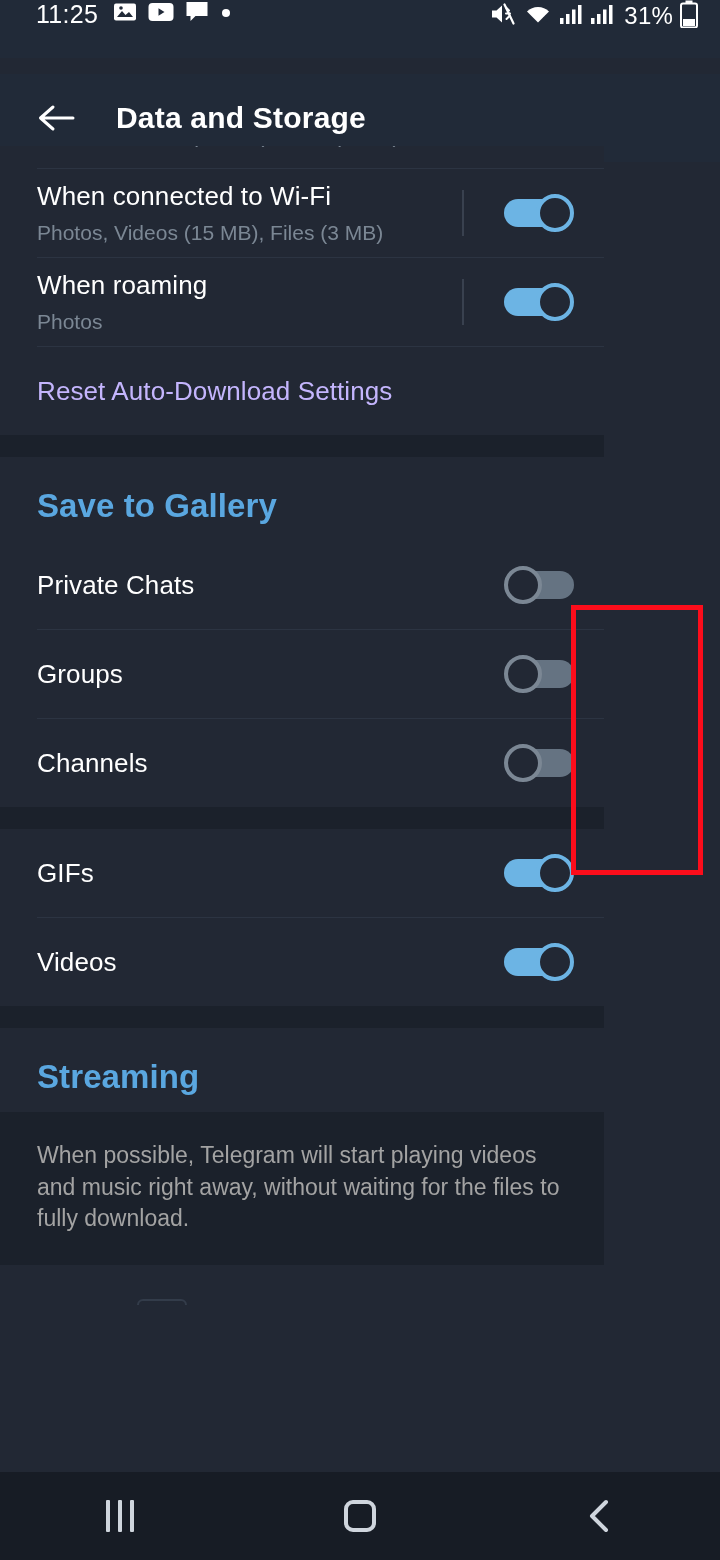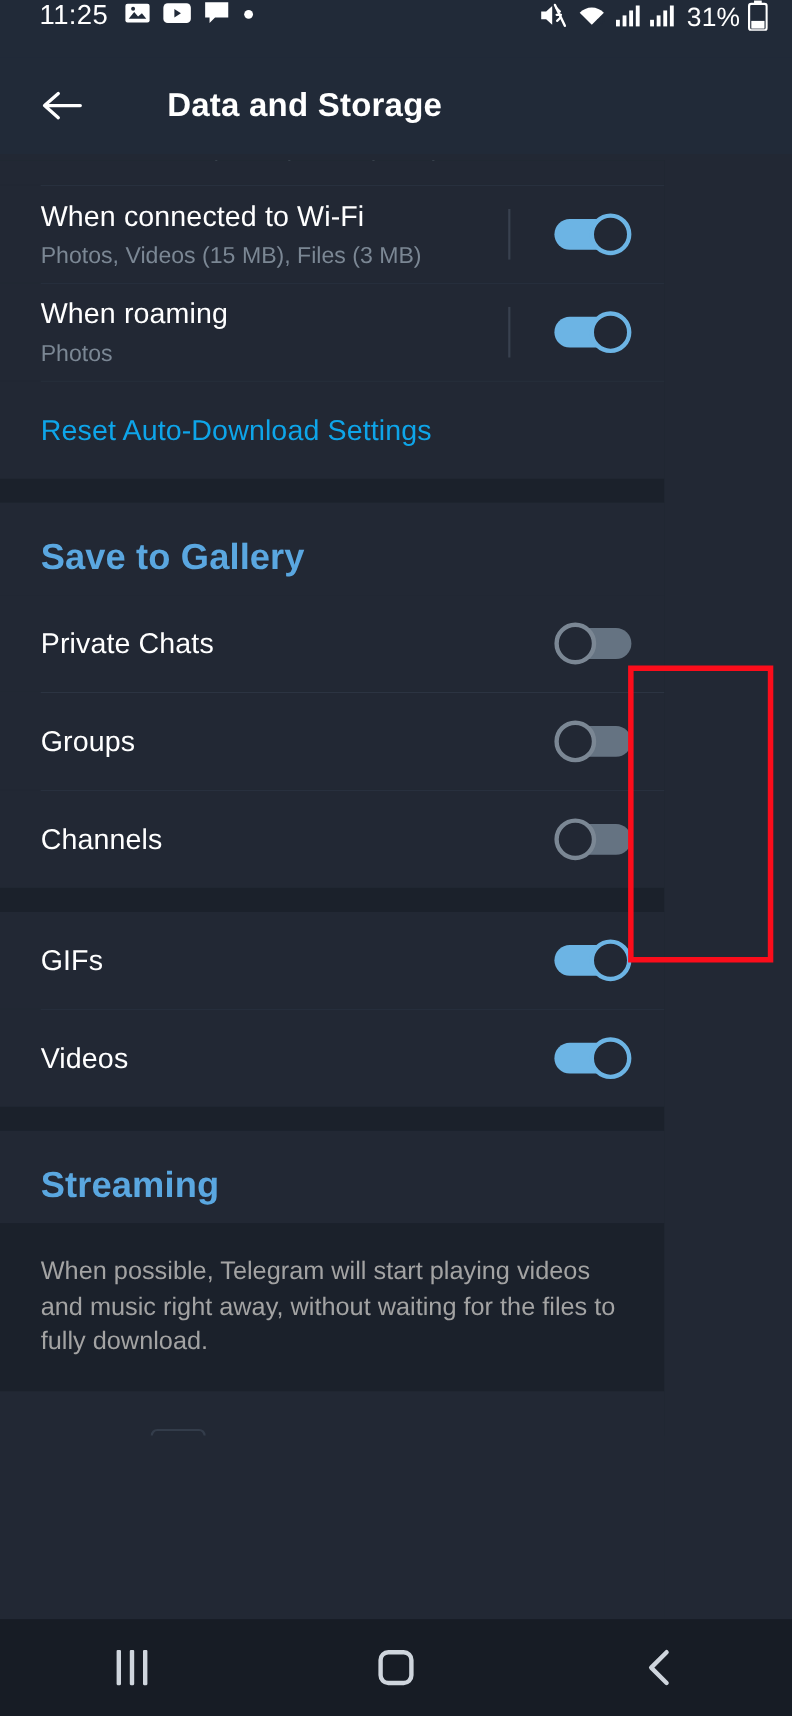--- a/index.html
+++ b/index.html
@@ -19,22 +19,22 @@
   }
   .sb-time{ font-size:25px; font-weight:400; letter-spacing:.3px; color:#fff; }
   .sb-left-icons{ display:flex; align-items:center; gap:11px; margin-left:15px; }
   .sb-spacer{ flex:1; }
   .sb-right{ display:flex; align-items:center; gap:7px; }
   .sb-batt-text{ font-size:24px; color:#fff; margin-left:3px; letter-spacing:.2px;}
   .ico{ display:block; }
 
   
   .appbar{
-    position:absolute; top:52px; left:0; width:720px; height:88px;
-    background:#212a38; display:flex; align-items:center; padding-left:28px;gap:36px;
+    position:absolute; top:74px; left:0; width:720px; height:88px;
+    background:#212a38; display:flex; align-items:center; padding-left:28px;
   }
   .back-btn{ width:56px; height:56px; display:flex; align-items:center; justify-content:center; cursor:pointer; }
   .appbar-title{
     font-size:30px; font-weight:700; color:#ffffff; margin-left:32px; letter-spacing:.2px;
   }
 
   
   .content{ position:absolute; top:146px; left:0; width:604px; height:1326px; background:#222834; overflow:hidden; }
 
   .cut-row{ height:22px; position:relative; overflow:hidden; background:#222834; }
@@ -45,21 +45,21 @@
   .divider{ height:1px; background:#2c3442; margin-left:37px; }
   .sec-gap{ height:22px; background:#1b212b; }
 
   .row{
     position:relative; display:flex; align-items:center; min-height:88px;
     padding:0 30px 0 37px; background:#222834;
   }
   .row-texts{ flex:1; display:flex; flex-direction:column; justify-content:center; }
   .row-title{ font-size:26px; color:#ffffff; line-height:1.18; letter-spacing:.1px; }
   .row-sub{ font-size:21px; color:#7b8794; margin-top:9px; line-height:1.15; }
-  .row-title.danger{ color:#0ea5e9; }
+  .row-title.danger{ color:#c4b5fd; }
 
   .row-right{ display:flex; align-items:center; }
   .vsep{ width:2px; height:46px; background:#39414f; margin-right:40px; }
 
   
   .sw{ position:relative; width:70px; height:38px; flex:none; cursor:pointer; }
   .sw .track{
     position:absolute; top:5px; height:28px; width:52px; border-radius:14px;
   }
   .sw .knob{

